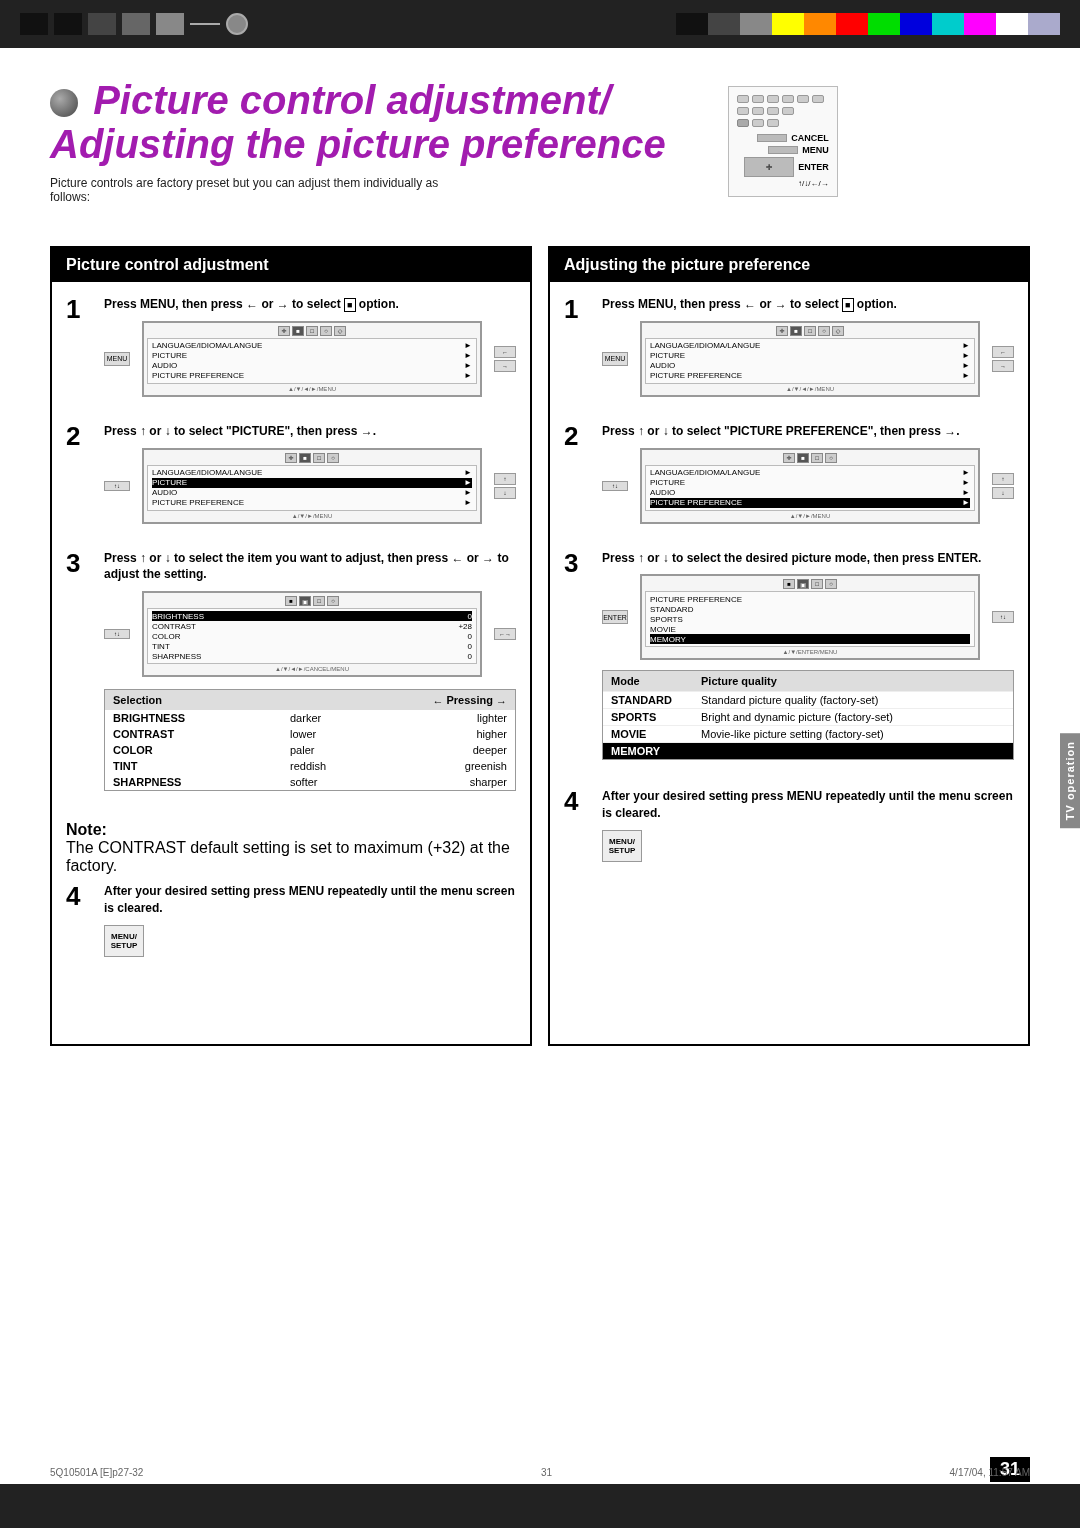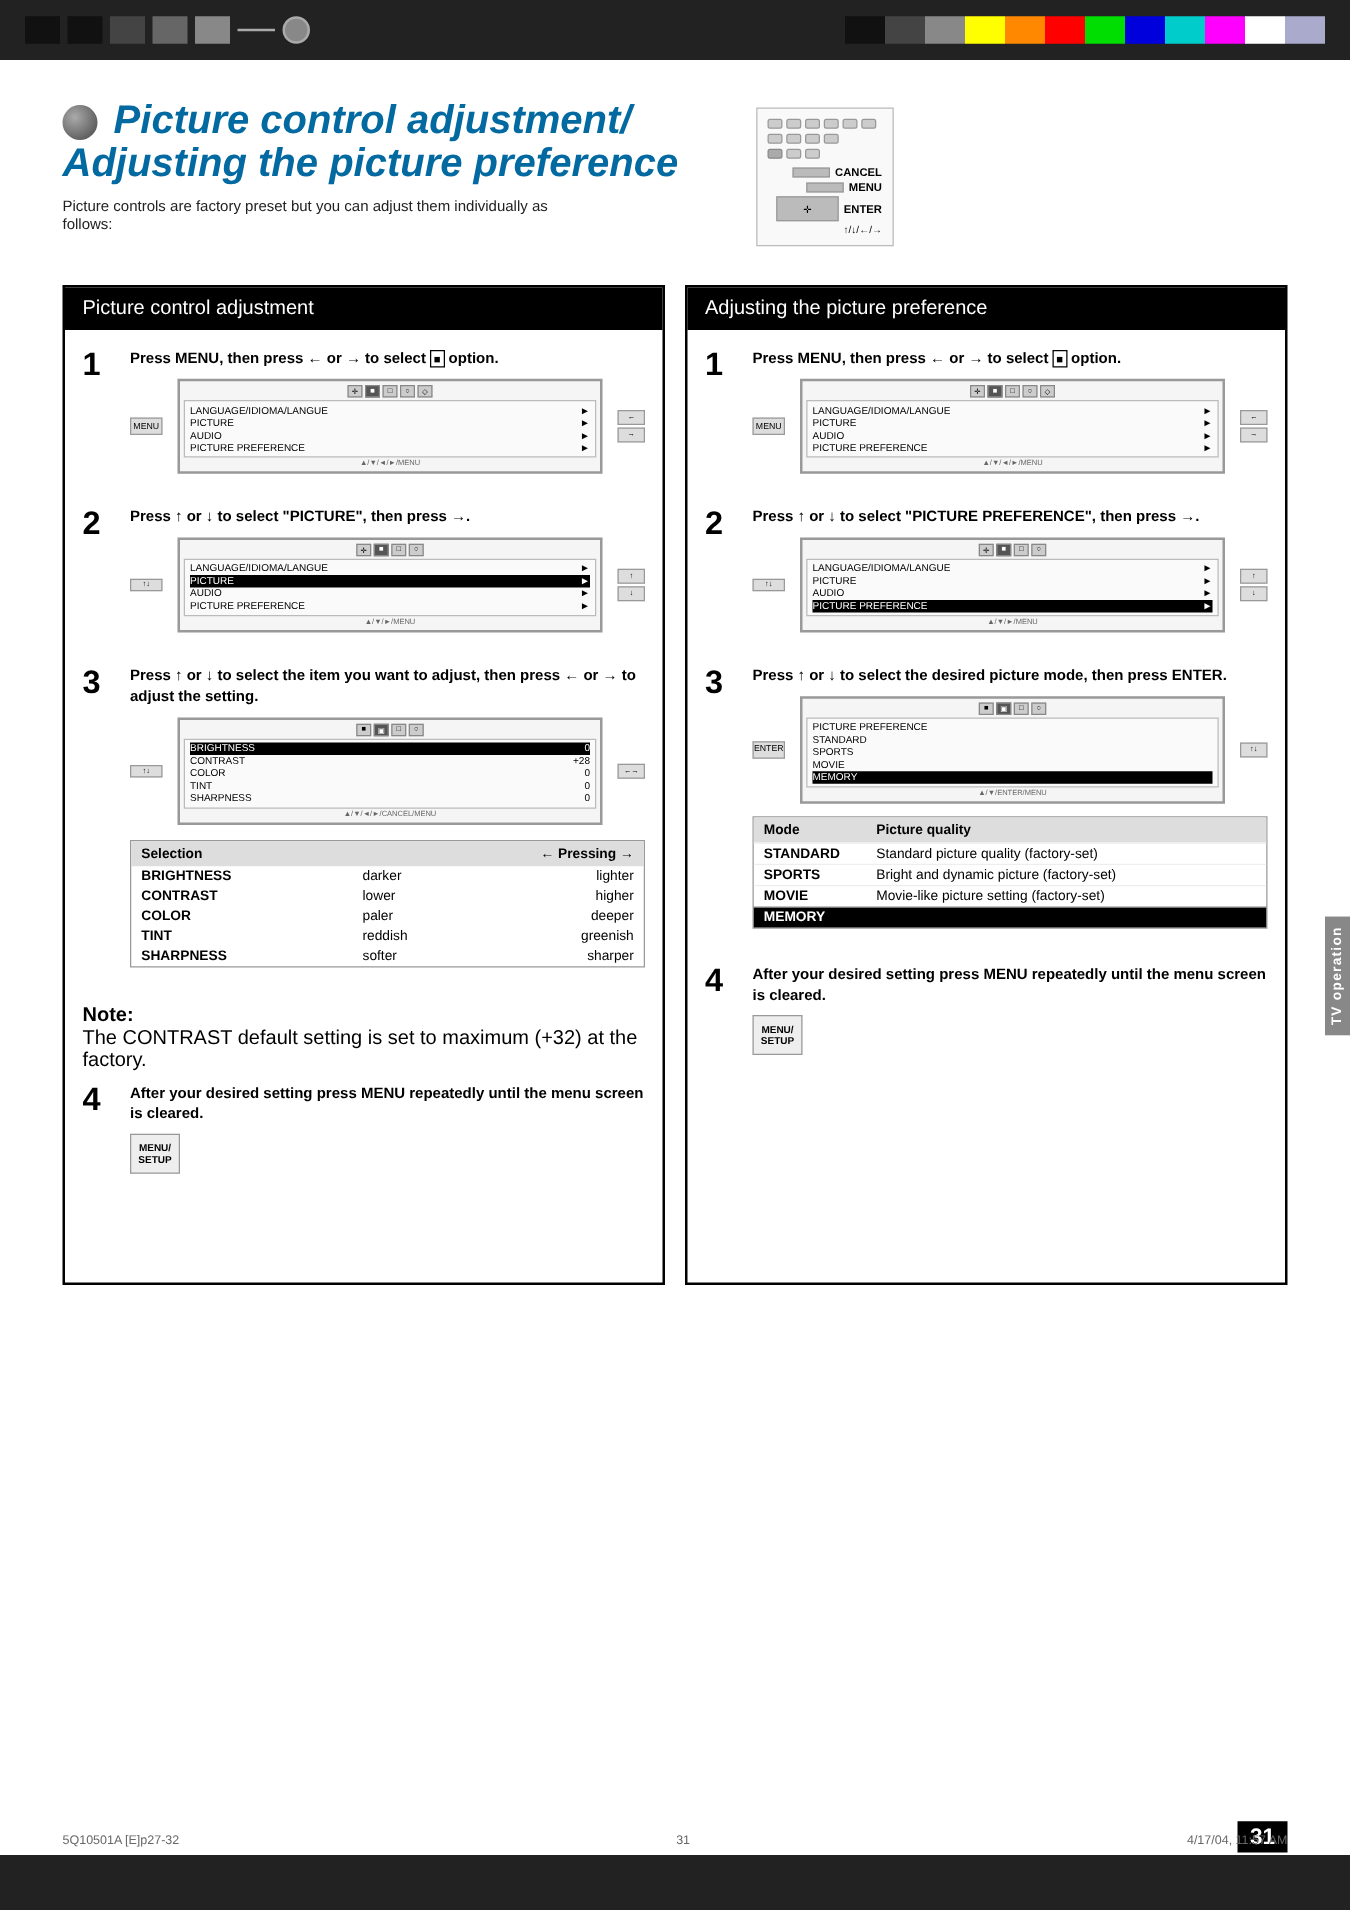--- a/index.html
+++ b/index.html
@@ -66,24 +66,24 @@
     }
 
     
     .page-title-section {
       display: flex;
       align-items: flex-start;
       margin-bottom: 18px;
       gap: 30px;
     }
     .page-title-text h1 {
-      font-size: 32px;
+      font-size: 40px;
       font-style: italic;
       font-weight: bold;
-      color: #0369a1;
+      color: #a21caf;
       line-height: 1.1;
     }
     .page-title-text h1 span.ball {
       display: inline-block;
       width: 28px;
       height: 28px;
       border-radius: 50%;
       background: radial-gradient(circle at 35% 35%, #aaa, #444);
       vertical-align: middle;
       margin-right: 4px;
@@ -110,21 +110,21 @@
     .col-left, .col-right {
       flex: 1;
       border: 2px solid #000;
       padding: 0;
       min-height: 800px;
     }
     .col-header {
       background: #000;
       color: #fff;
       font-size: 16px;
-      font-weight: normal;
+      font-weight: bold;
       padding: 8px 14px;
     }
     .col-body {
       padding: 14px;
     }
 
     
     .step-block {
       display: flex;
       gap: 10px;

